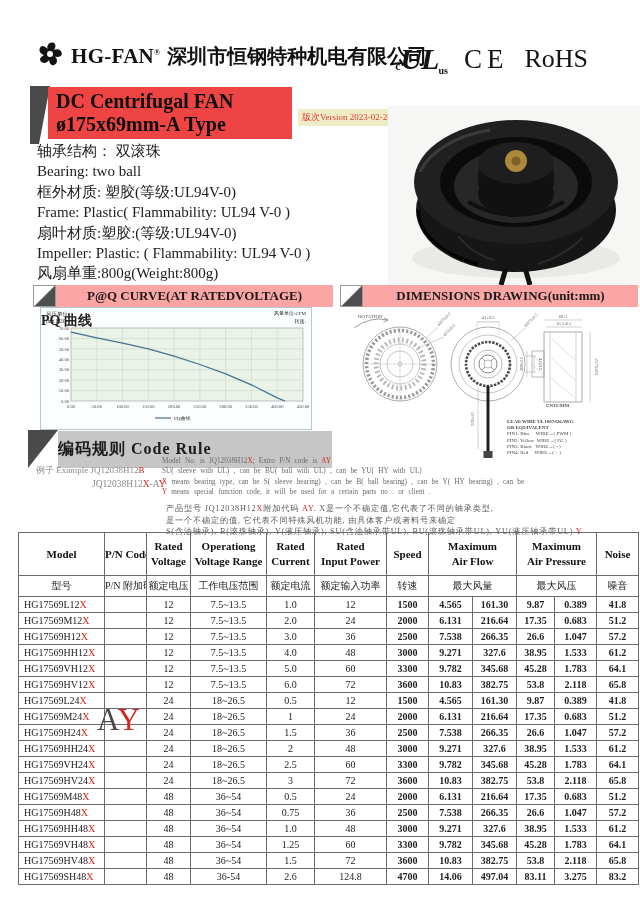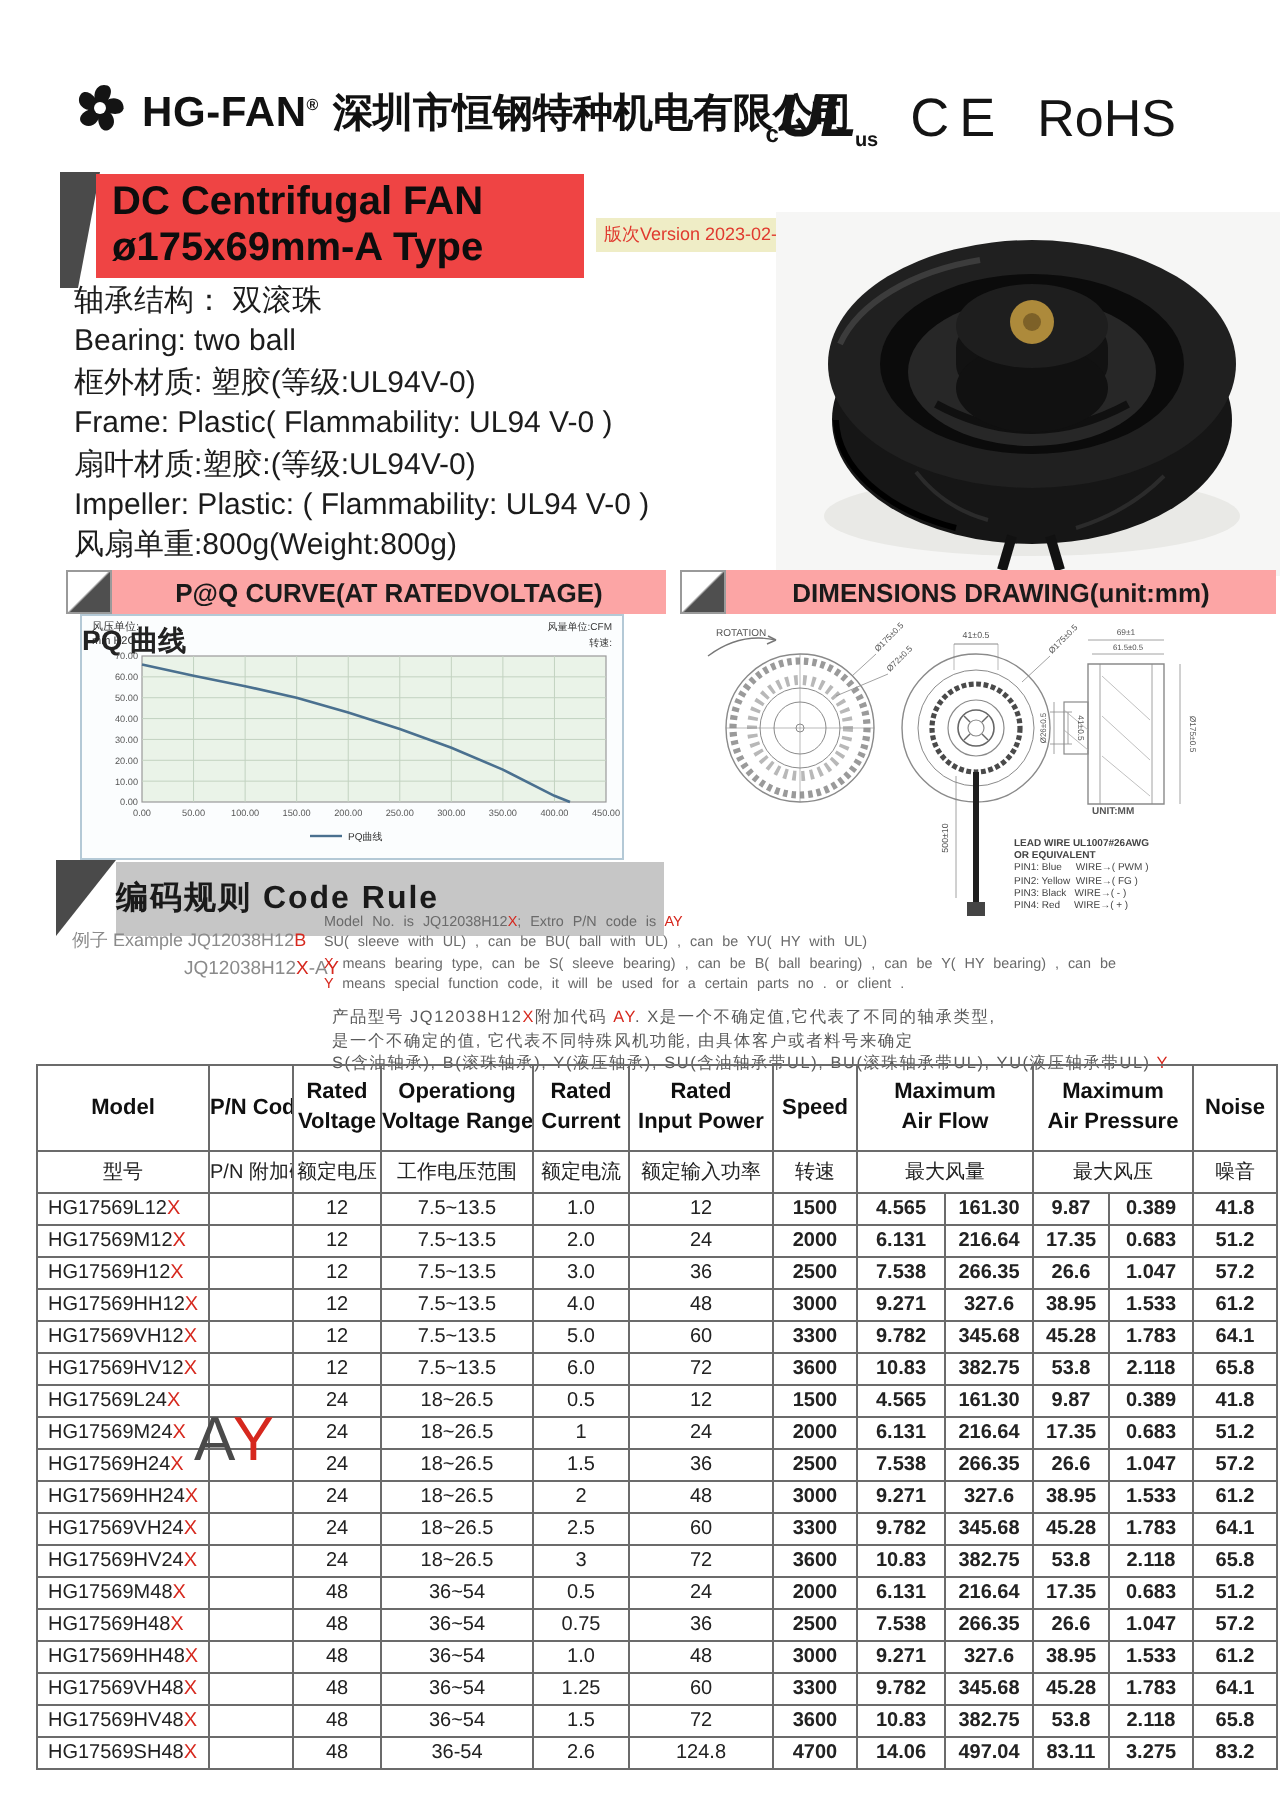--- a/index.html
+++ b/index.html
@@ -1,18 +1,18 @@
 <!DOCTYPE html>
 <html><head>
 <meta charset="utf-8">
 <style>
   html,body{margin:0;padding:0;}
   body{width:640px;height:906px;position:relative;background:#fff;
        font-family:"Liberation Sans", sans-serif;overflow:hidden;}
-  .page{position:absolute;inset:0;}
+  .page{position:absolute;inset:0;font-family:Liberation Serif, serif;}
   .red{color:#d6281e;}
   .blue{color:#17789d;font-weight:bold;}
 
   
   .logo-row{position:absolute;left:36px;top:40px;display:flex;align-items:center;gap:7px;}
   .brand{font-size:21px;font-weight:bold;color:#111;letter-spacing:.3px;}
   .brand sup{font-size:8px;}
   .company{font-size:20px;font-weight:700;color:#111;}
   .certs{position:absolute;right:52px;top:42px;display:flex;align-items:center;gap:16px;color:#141414;}
   .ul-wrap{display:flex;align-items:flex-end;}

